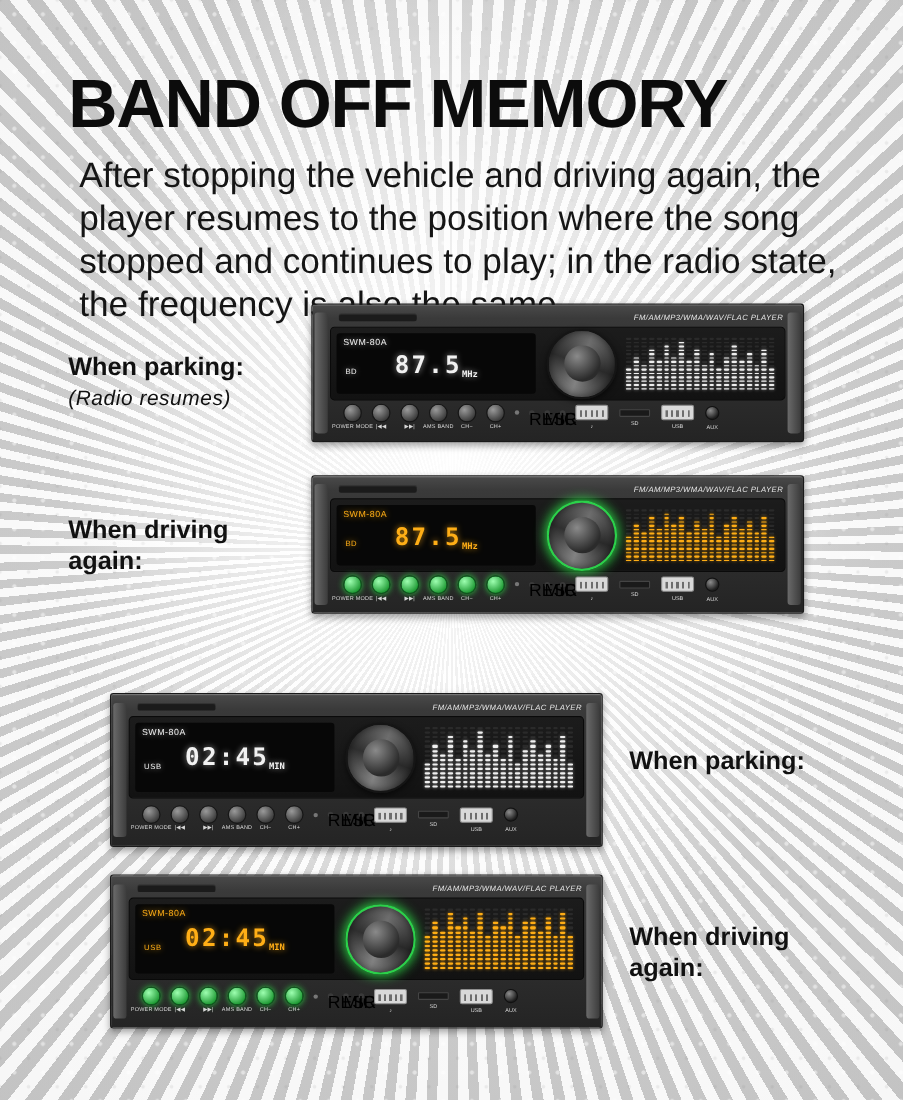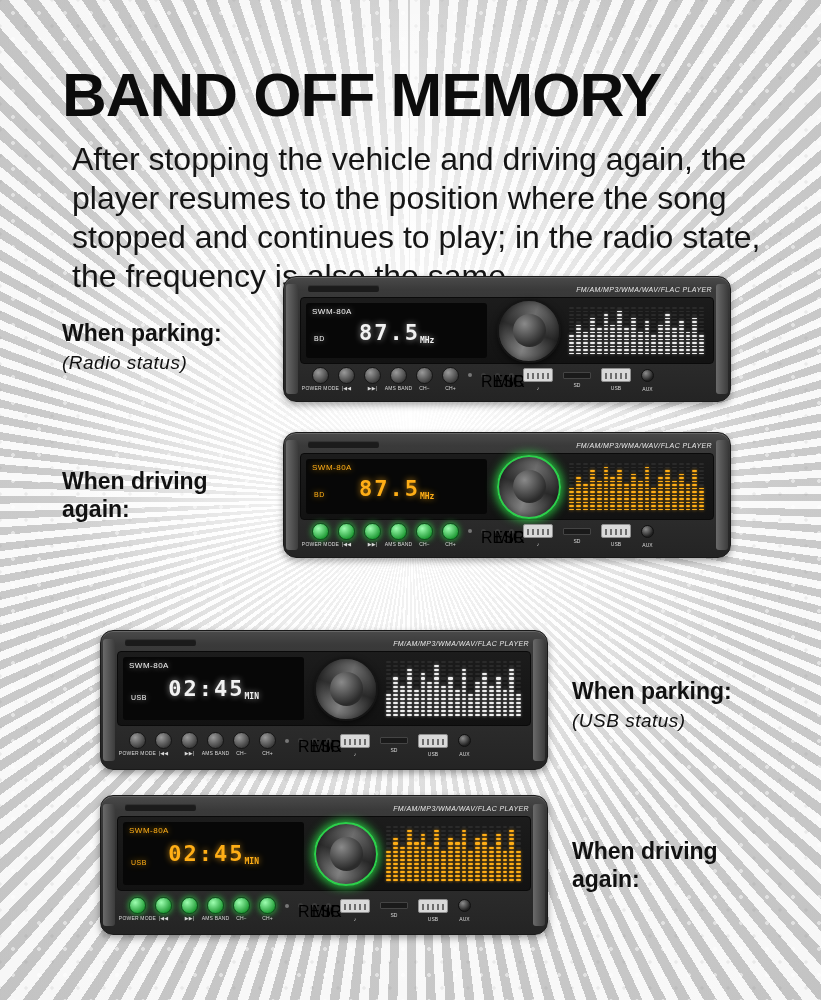--- a/index.html
+++ b/index.html
@@ -52,21 +52,21 @@
 
   
   .lbl { position:absolute; font-weight:700; color:#111; font-size:23px; line-height:1.2; }
   .lbl .sub { display:block; font-weight:400; font-style: italic; font-size:19px; margin-top:4px; letter-spacing:.5px;}
   .lbl.two { font-size:23px; }
 
   
   .unit {
     position:absolute;
     background: linear-gradient(180deg,#4a4a4a 0%,#3a3a3a 10%,#2e2e2e 55%,#242424 100%);
-    border-radius: 13px;
+    border-radius: 3px;
     border: 1px solid #1a1a1a;
     box-shadow: 0 3px 7px rgba(0,0,0,.35), inset 0 1px 0 rgba(255,255,255,.16);
     overflow: hidden;
   }
   .unit .bracketL, .unit .bracketR{
     position:absolute; top:6%; height:88%; width:12px;
     background: linear-gradient(90deg,#6a6a6a,#3c3c3c);
     border-radius:3px;
   }
   .unit .bracketL{ left:2px; }
@@ -180,30 +180,29 @@
 <body>
 
 <div id="page">
   <div class="content">
 
     <h1 class="headline">BAND OFF MEMORY</h1>
     <p class="subhead">After stopping the vehicle and driving again, the player resumes to the position where the song stopped and continues to play; in the radio state, the frequency is also the same.</p>
 
     <div class="lbl" style="left:62px; top:320px;">
       <span>When parking:</span>
-      <span class="sub">(Radio status)</span>
+      <span class="sub">(Radio resumes)</span>
     </div>
 
     <div class="lbl two" style="left:62px; top:468px; width:200px;">
       <span>When driving again:</span>
     </div>
 
     <div class="lbl" style="left:572px; top:678px;">
       <span>When parking:</span>
-      <span class="sub">(USB status)</span>
     </div>
 
     <div class="lbl two" style="left:572px; top:838px; width:200px;">
       <span>When driving again:</span>
     </div>
 
     <div id="units-layer">
         <div class="unit" style="left: 283px; top: 276px; width: 448px; height: 126px;">
           <div class="bracketL"></div>
           <div class="bracketR"></div>

